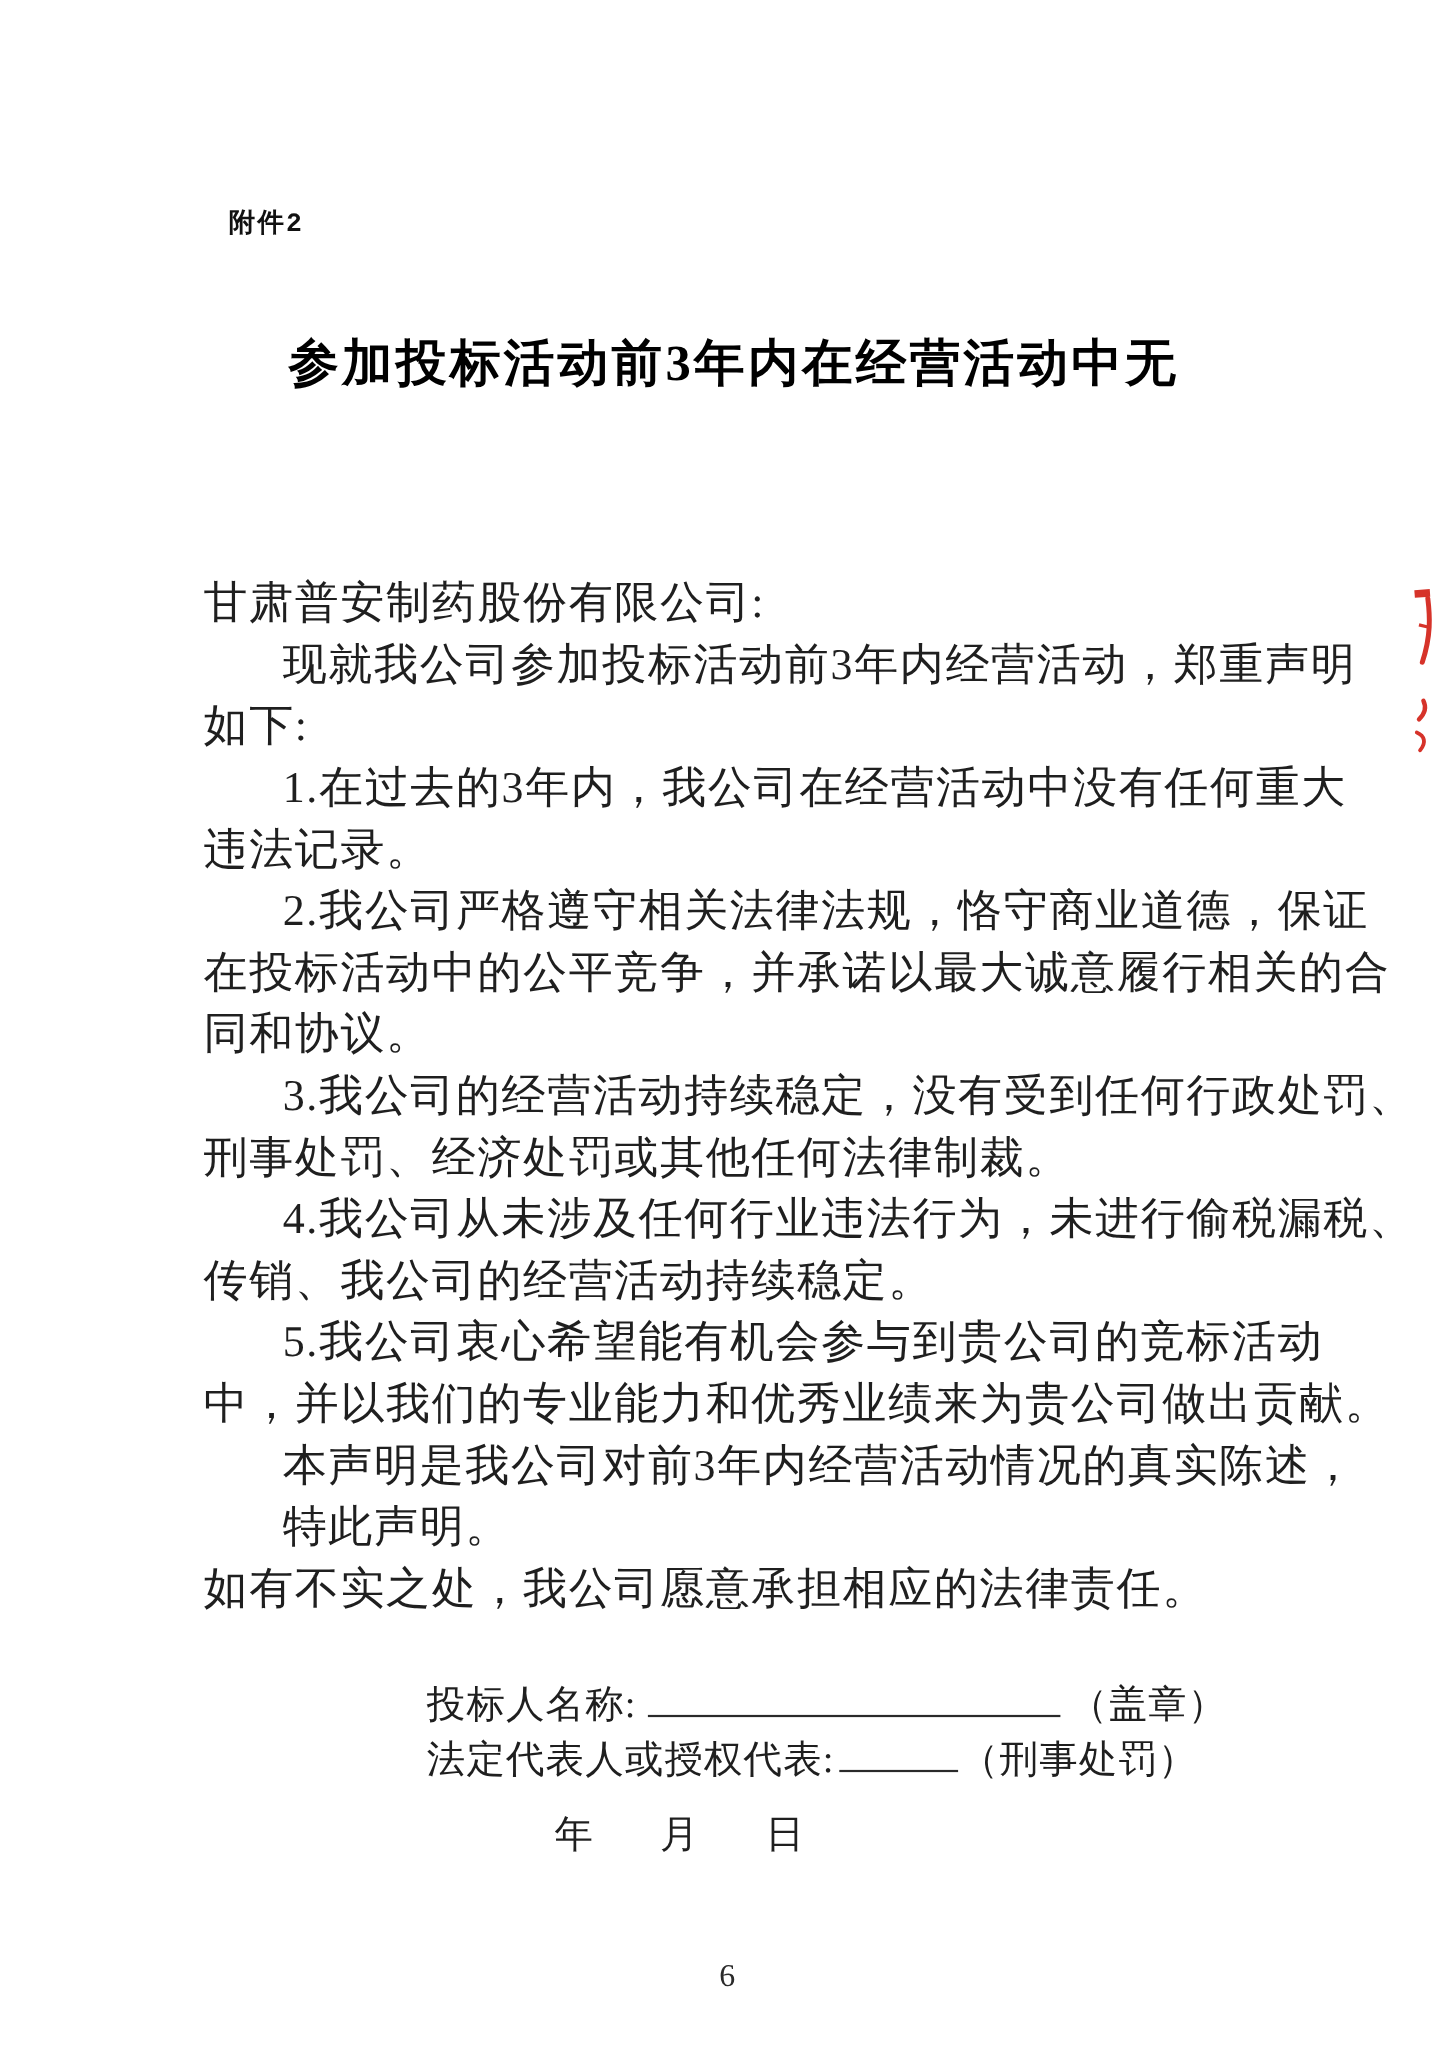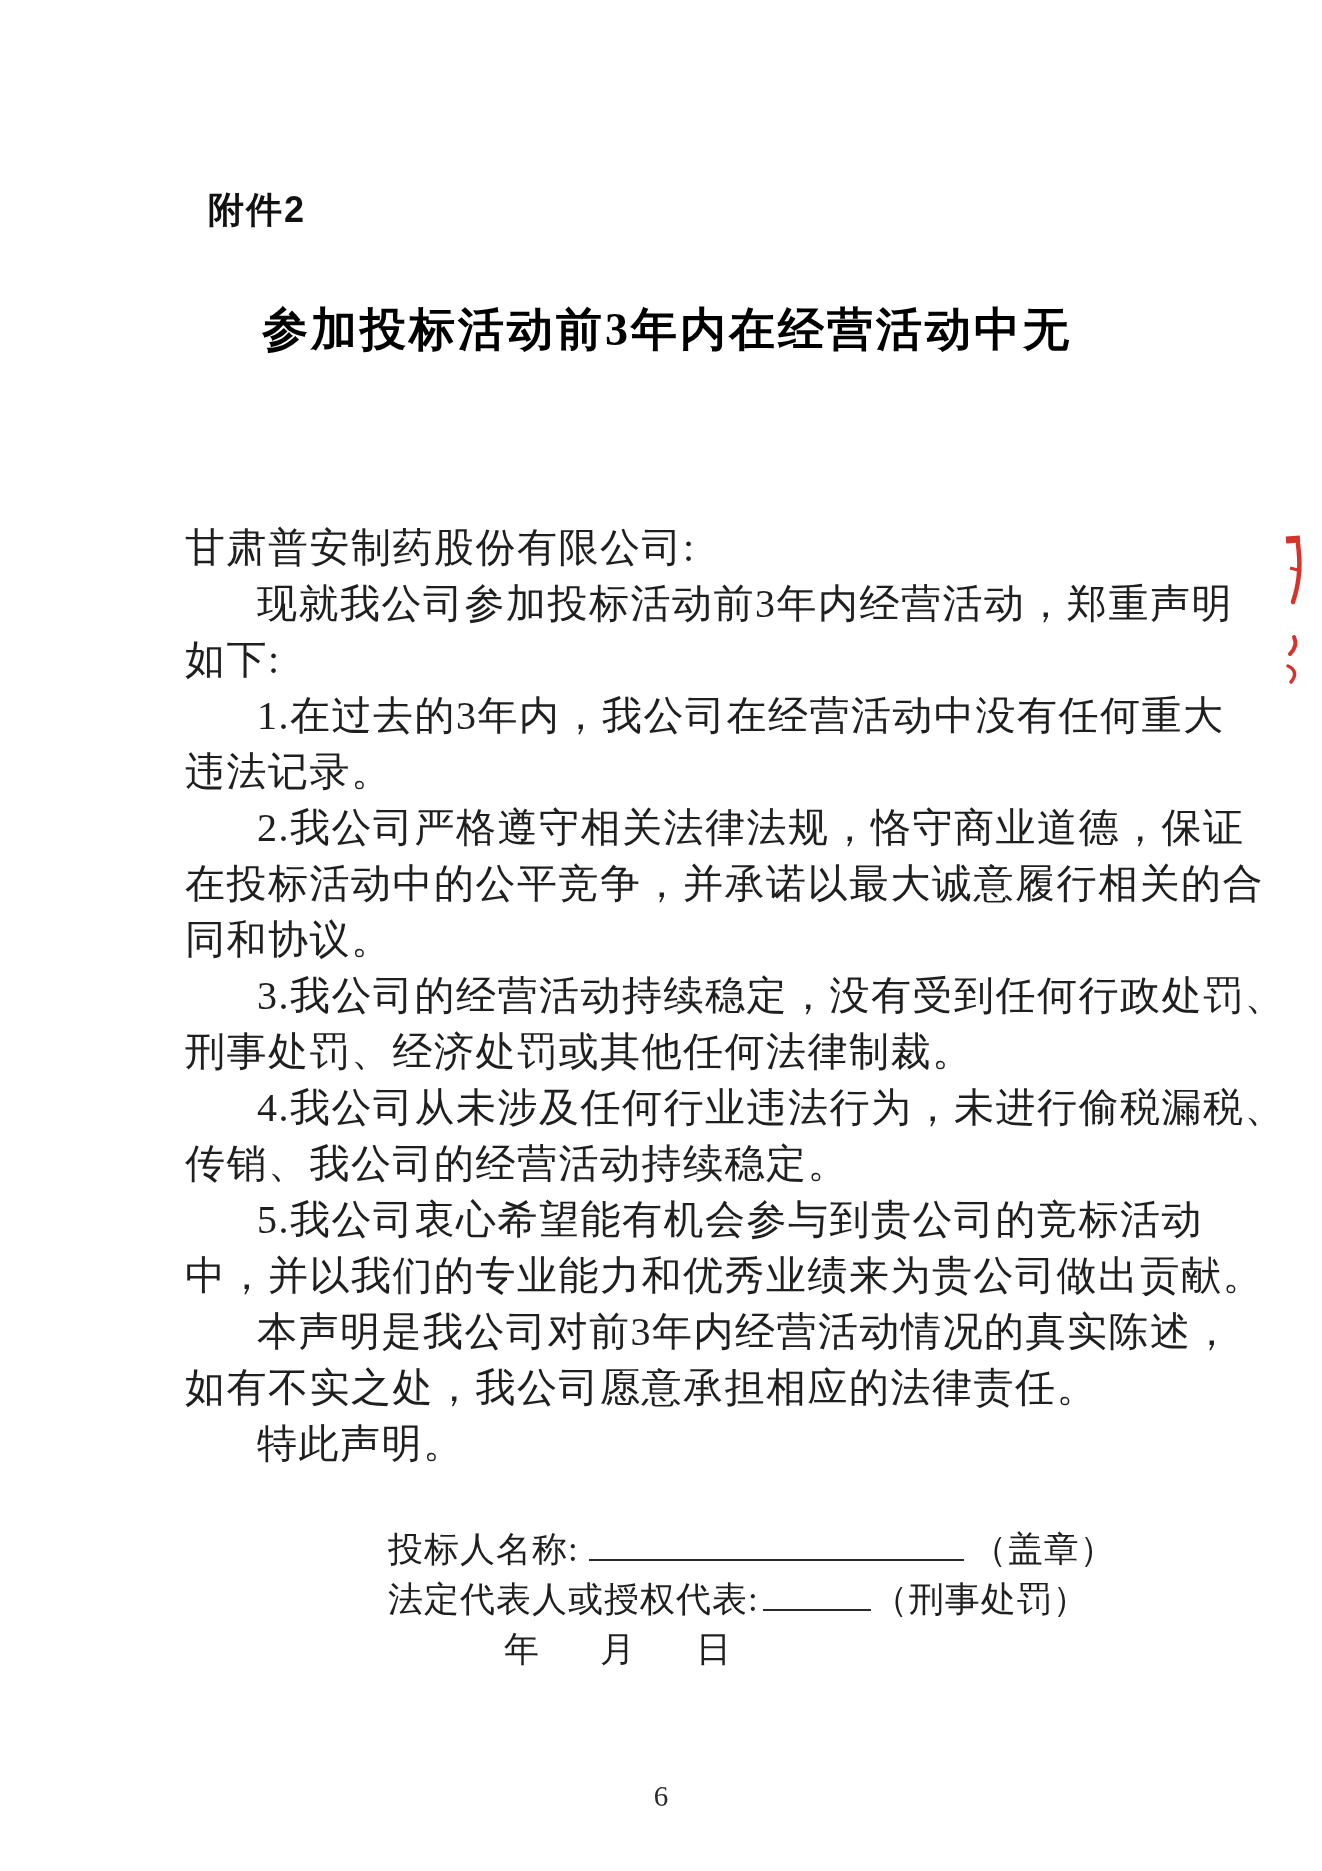--- a/index.html
+++ b/index.html
@@ -9,23 +9,23 @@
     height: 1871px;
     background: #ffffff;
     overflow: hidden;
     font-family: "Liberation Serif", "DejaVu Serif", serif;
     color: #1e1e1e;
   }
   .attachment {
     position: absolute;
     left: 208px;
     top: 186px;
-    font-size: 36px;
+    font-size: 24px;
     font-weight: 600;
-    font-family: Liberation Sans, sans-serif;
+    font-family: Liberation Mono, monospace;
     letter-spacing: 2px;
     color: #111;
   }
   .title {
     position: absolute;
     left: 0; right: 0;
     top: 298px;
     text-align: center;
     font-weight: 700;
     font-size: 46px;
@@ -57,21 +57,21 @@
   }
   .sig-row { height: 50px; white-space: nowrap; }
   .uline {
     display: inline-block;
     border-bottom: 2px solid #2a2a2a;
     height: 32px;
     vertical-align: baseline;
   }
   .uline.long  { width: 375px; margin: 0 8px 0 10px; }
   .uline.short { width: 108px; margin: 0 2px 0 4px; }
-  .date-row { padding-left: 116px; margin-top: 0; }
+  .date-row { padding-left: 116px; margin-top: 18px; }
   .date-row span { display: inline-block; }
   .date-gap { width: 60px; }
 
   .pagenum {
     position: absolute;
     left: 0; right: 0;
     top: 1780px;
     text-align: center;
     font-size: 29px;
     color: #2b2b2b;
@@ -100,22 +100,22 @@
     <div class="line indent">2.我公司严格遵守相关法律法规，恪守商业道德，保证</div>
     <div class="line">在投标活动中的公平竞争，并承诺以最大诚意履行相关的合</div>
     <div class="line">同和协议。</div>
     <div class="line indent">3.我公司的经营活动持续稳定，没有受到任何行政处罚、</div>
     <div class="line">刑事处罚、经济处罚或其他任何法律制裁。</div>
     <div class="line indent">4.我公司从未涉及任何行业违法行为，未进行偷税漏税、</div>
     <div class="line">传销、我公司的经营活动持续稳定。</div>
     <div class="line indent">5.我公司衷心希望能有机会参与到贵公司的竞标活动</div>
     <div class="line">中，并以我们的专业能力和优秀业绩来为贵公司做出贡献。</div>
     <div class="line indent">本声明是我公司对前3年内经营活动情况的真实陈述，</div>
+    <div class="line indent">特此声明。</div>
     <div class="line">如有不实之处，我公司愿意承担相应的法律责任。</div>
-    <div class="line indent">特此声明。</div>
   </div>
 
   <div class="sig">
     <div class="sig-row">
       <span>投标人名称:</span><span class="uline long"></span><span>（盖章）</span>
     </div>
     <div class="sig-row">
       <span>法定代表人或授权代表:</span><span class="uline short"></span><span>（刑事处罚）</span>
     </div>
     <div class="sig-row date-row">

